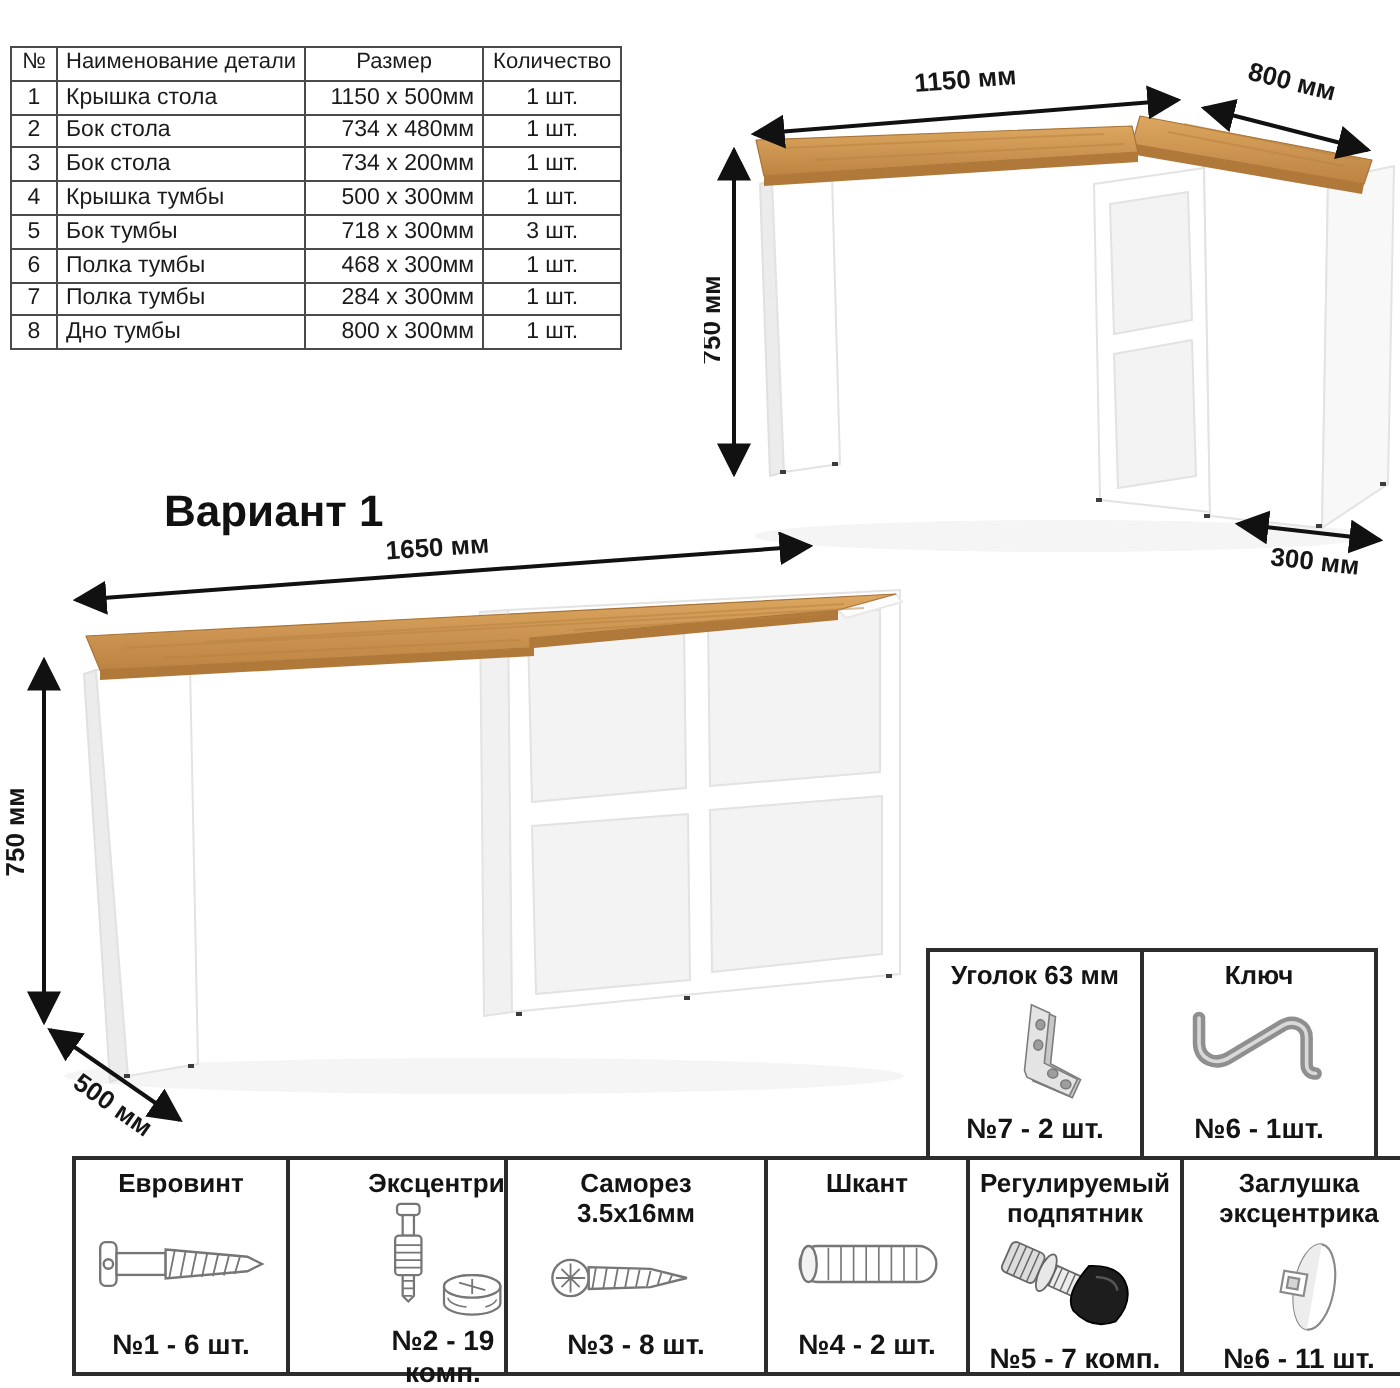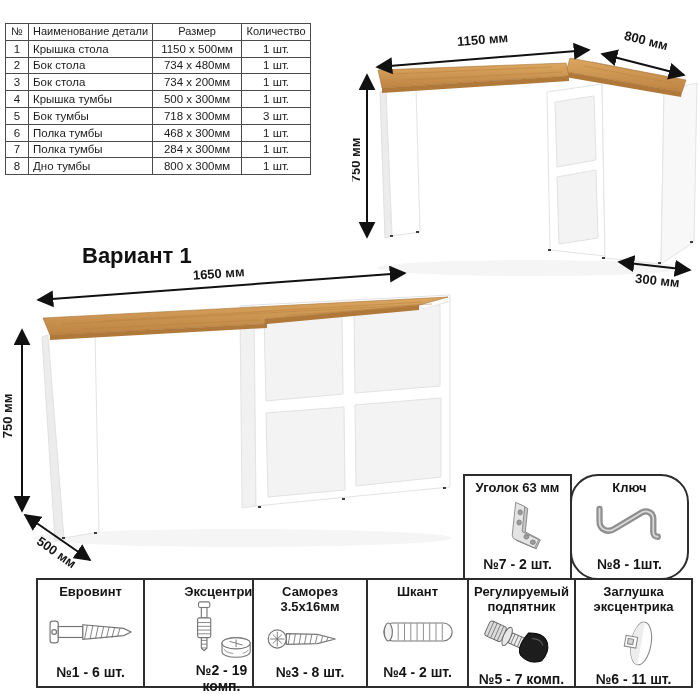--- a/index.html
+++ b/index.html
@@ -5,21 +5,21 @@
   html,body{margin:0;padding:0;background:#fff;}
   .sheet{position:relative;width:700px;height:694px;background:#fff;overflow:hidden;
          font-family:"Liberation Sans",sans-serif;color:#161616;}
   
   .parts{position:absolute;left:5px;top:23px;border-collapse:collapse;font-size:11.5px;}
   .parts th,.parts td{border:1px solid #4a4a4a;padding:0 4px;height:15.8px;line-height:1.05;
         font-weight:normal;color:#1b1b1b;white-space:nowrap;}
   .parts th{font-size:11px;text-align:center;}
   .col-num{width:14px;text-align:center;}
   .col-name{width:112px;text-align:left;}
-  .col-size{width:80px;text-align:center;}
+  .col-size{width:80px;text-align:right;}
   .col-qty{width:60px;text-align:center;margin-left:28px;}
   
   .vtitle{position:absolute;font-size:22px;font-weight:bold;color:#111;}
   #v2title{left:453px;top:3px;width:220px;text-align:center;}
   #v1title{left:82px;top:243px;}
   
   .illu{position:absolute;}
   .illu text{font-family:"Liberation Sans",sans-serif;font-weight:bold;font-size:13px;fill:#161616;}
   
   .hwrow{position:absolute;display:flex;}
@@ -202,29 +202,29 @@
             <path d="M44,4 l12,4 v32 l22,8 -4,11 -28,-9 -2,-4 Z" fill="#e4e4e4"></path>
             <ellipse cx="51" cy="16" rx="2.8" ry="3.2" fill="#9d9d9d"></ellipse>
             <ellipse cx="51" cy="29" rx="2.8" ry="3.2" fill="#9d9d9d"></ellipse>
             <ellipse cx="62" cy="46" rx="3.2" ry="2.8" fill="#9d9d9d"></ellipse>
             <ellipse cx="71" cy="52" rx="3.2" ry="2.8" fill="#9d9d9d"></ellipse>
           </g>
         </svg>
       </div>
       <div class="hwcount">№7 - 2 шт.</div>
     </div>
-    <div class="hwbox" style="width:119px;border-radius:28px;">
+    <div class="hwbox" style="width:119px;">
       <div class="hwlabel">Ключ</div>
       <div class="hwicon">
         <svg width="90" height="52" viewBox="0 0 100 58">
           <path d="M16,10 v14 c0,9 9,13 17,8 l30,-18 c6,-3 13,0 13,7 v15 c0,3 2,5 5,5" fill="none" stroke="#8f8f8f" stroke-width="7" stroke-linecap="round"></path>
           <path d="M16,10 v14 c0,9 9,13 17,8 l30,-18 c6,-3 13,0 13,7 v15 c0,3 2,5 5,5" fill="none" stroke="#d9d9d9" stroke-width="2" stroke-linecap="round"></path>
         </svg>
       </div>
-      <div class="hwcount">№8 - 1шт.</div>
+      <div class="hwcount">№6 - 1шт.</div>
     </div>
   </div>
 
   <div class="hwrow" id="hwrow-bottom">
 
     <div class="hwbox" style="width:109px;">
       <div class="hwlabel"><span>Евровинт</span><br>
         <span></span></div>
       <div class="hwicon">
         <svg width="96" height="40" viewBox="0 0 100 44">
@@ -255,21 +255,21 @@
             <path d="M50,46 a15,6 0 0 1 30,0 v9 a15,6 0 0 1 -30,0 Z"></path>
             <ellipse cx="65" cy="46" rx="15" ry="6"></ellipse>
             <path d="M58,44 l14,4 M65,42 v8" stroke-width="1"></path>
             <path d="M52,52 a15,6 0 0 0 10,5 M78,53 a15,6 0 0 1 -6,4" stroke-width="0.8"></path>
           </g>
         </svg>
       </div>
       <div class="hwcount">№2 - 19 комп.</div>
     </div>
 
-    <div class="hwbox" style="width:116px;">
+    <div class="hwbox" style="width:132px;">
       <div class="hwlabel"><span>Саморез</span><br>
         <span>3.5x16мм</span></div>
       <div class="hwicon">
         <svg width="92" height="40" viewBox="0 0 100 44">
           <g fill="#fff" stroke="#767676" stroke-width="1.3">
             <circle cx="14" cy="22" r="10"></circle>
             <path d="M9,17 l10,10 M19,17 l-10,10 M14,14 v16 M6,22 h16" stroke-width="1"></path>
             <path d="M24,16 L58,17 L78,22 L58,27 L24,28 Z"></path>
             <path d="M28,16 l-2,12 M34,16.3 l-2,11.5 M40,16.6 l-2,11 M46,17 l-2,10.5 M52,17.4 l-2,9.5 M58,18 l-2,8.5 M64,19 l-2,6.5 M70,20 l-2,4.5" stroke-width="1" fill="none"></path>
           </g>

